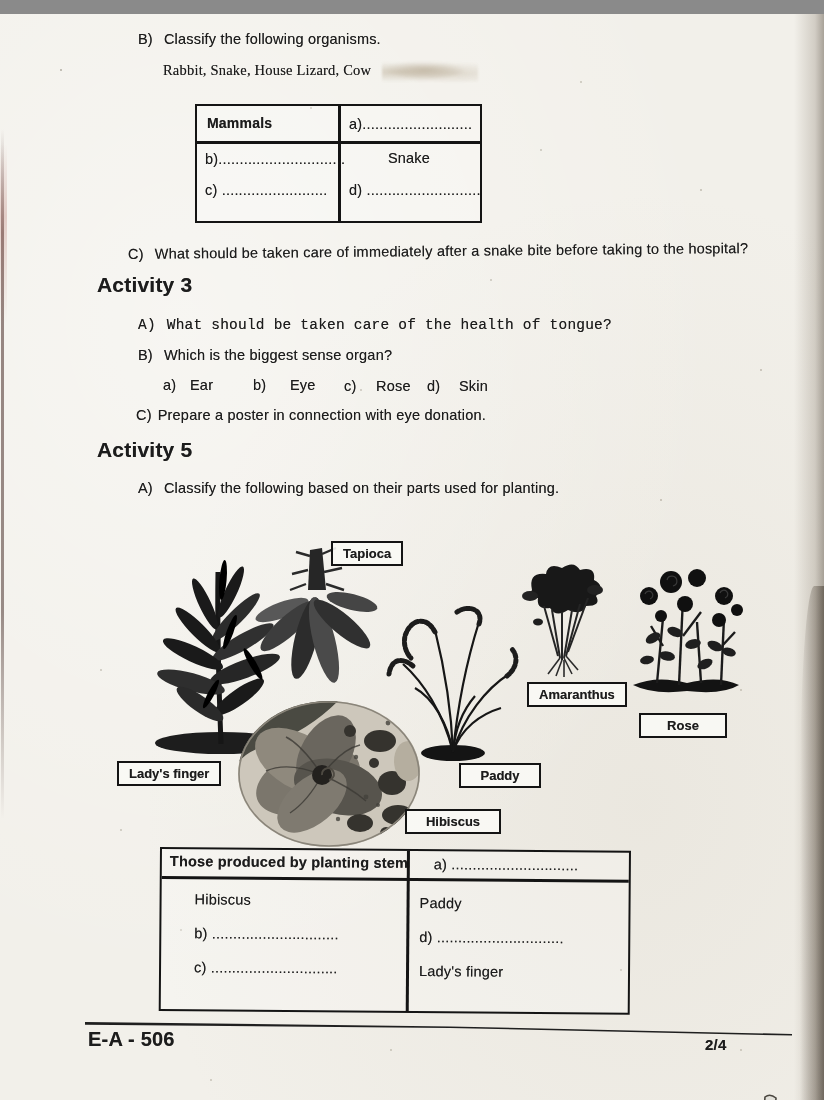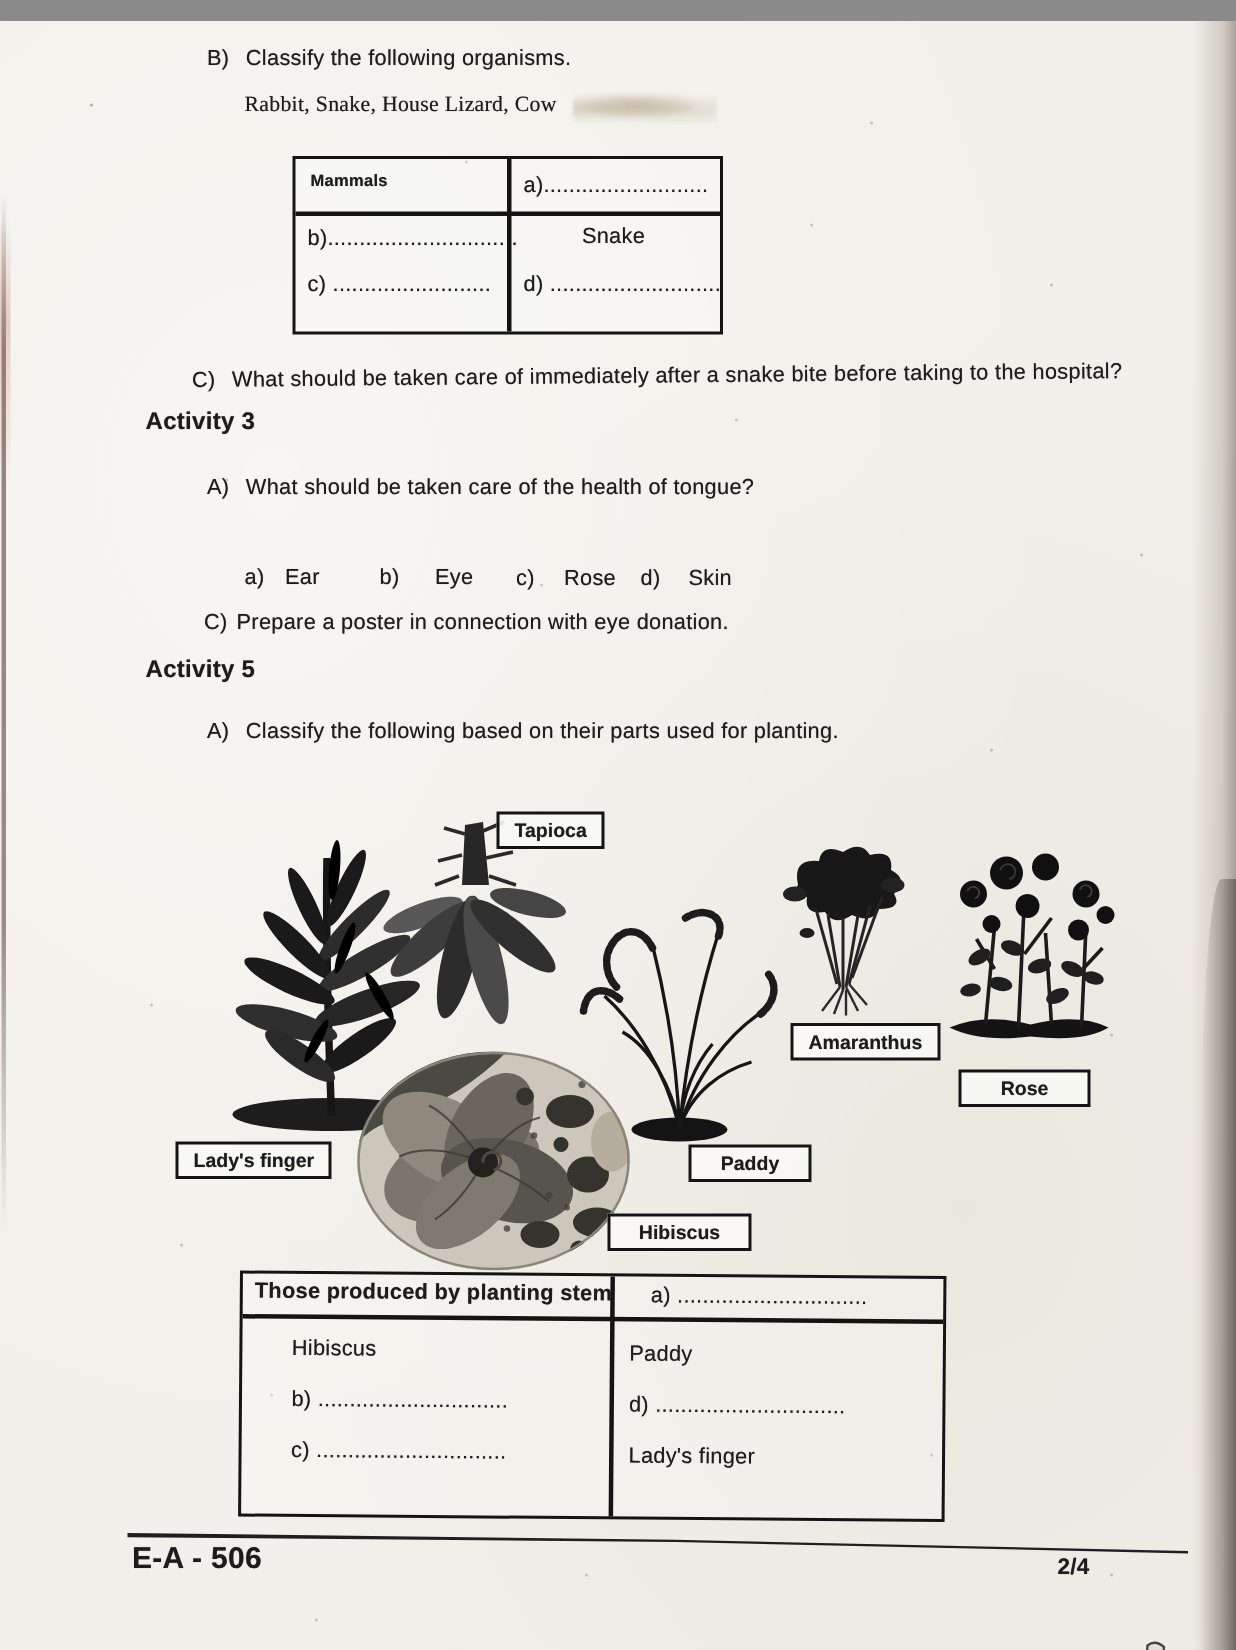--- a/index.html
+++ b/index.html
@@ -12,21 +12,21 @@
     overflow:hidden;
     font-family:"Liberation Sans", sans-serif;
     color:#1c1c1c;
     font-size:14.5px;
   }
   .abs { position:absolute; white-space:nowrap; }
   .txt { text-shadow:0 0 .5px rgba(25,25,25,.6); letter-spacing:.2px; }
   .bold { font-weight:700; }
   .lbl { display:inline-block; margin-right:11px; }
   .lbl-tight { display:inline-block; margin-right:6px; }
-  .act-title { font-size:16px; font-weight:700; letter-spacing:.2px; }
+  .act-title { font-size:21px; font-weight:700; letter-spacing:.2px; }
 
   
   .scan-table { position:absolute; border:2.5px solid #141414; background:rgba(255,255,255,.25); }
   .vdiv { position:absolute; top:0; bottom:0; width:2.5px; background:#141414; }
   .hdiv { position:absolute; left:0; right:0; background:#141414; }
   .cell { position:absolute; white-space:nowrap; }
 
   
   .plantlabel {
     position:absolute; border:2.2px solid #141414; background:rgba(250,249,245,.9);
@@ -85,35 +85,38 @@
   <div class="bleed-smudge"></div>
 
   <div class="abs txt" style="left:138px; top:17px;">
     <span class="lbl">B)</span><span>Classify the following organisms.</span>
   </div>
   <div class="abs txt" style="left:163px; top:48px;font-family:Liberation Serif, serif;">Rabbit, Snake, House Lizard, Cow</div>
 
   <div class="scan-table" style="left:195px; top:90px; width:283px; height:115px;">
     <div class="vdiv" style="left:141px;"></div>
     <div class="hdiv" style="top:35px; height:2.5px;"></div>
-    <span class="cell txt bold" style="left:10px; top:9px; font-size:11px;">Mammals</span>
+    <span class="cell txt bold" style="left:10px; top:9px; font-size:14px;">Mammals</span>
     <span class="cell txt" style="left:152px; top:10px;">a)..........................</span>
     <span class="cell txt" style="left:8px; top:45px;">b)..............................</span>
     <span class="cell txt" style="left:144px; top:44px; width:136px; text-align:center;">Snake</span>
     <span class="cell txt" style="left:8px; top:76px;">c) .........................</span>
     <span class="cell txt" style="left:152px; top:76px;">d) ...........................</span>
   </div>
 
   <div class="abs txt" style="left:128px; top:232px; transform:rotate(-0.55deg); transform-origin:left center;">
     <span class="lbl">C)</span><span>What should be taken care of immediately after a snake bite before taking to the hospital?</span>
   </div>
 
   <div class="abs txt act-title" style="left:97px; top:259px;">Activity 3</div>
-  <div class="abs txt" style="left:138px; top:303px;">
+  <div class="abs txt" style="left:138px; top:303px;font-family:Liberation Mono, monospace;">
     <span class="lbl">A)</span><span>What should be taken care of the health of tongue?</span>
+  </div>
+  <div class="abs txt" style="left:138px; top:333px;">
+    <span class="lbl">B)</span><span>Which is the biggest sense organ?</span>
   </div>
 
   <span class="abs txt" style="left:163px; top:363px;">a)</span>
   <span class="abs txt" style="left:190px; top:363px;">Ear</span>
   <span class="abs txt" style="left:253px; top:363px;">b)</span>
   <span class="abs txt" style="left:290px; top:363px;">Eye</span>
   <span class="abs txt" style="left:344px; top:364px;">c)</span>
   <span class="abs txt" style="left:376px; top:364px;">Rose</span>
   <span class="abs txt" style="left:427px; top:364px;">d)</span>
   <span class="abs txt" style="left:459px; top:364px;text-align:center;">Skin</span>

